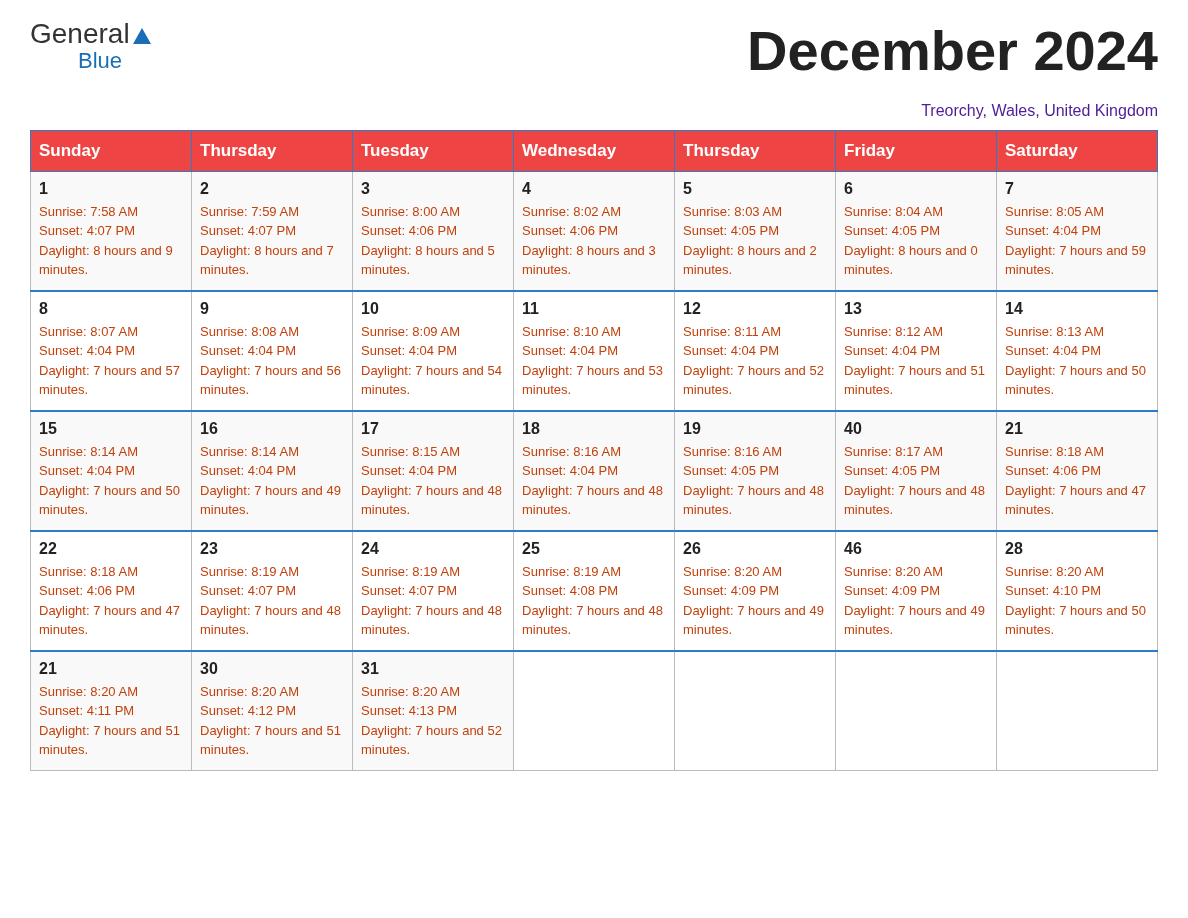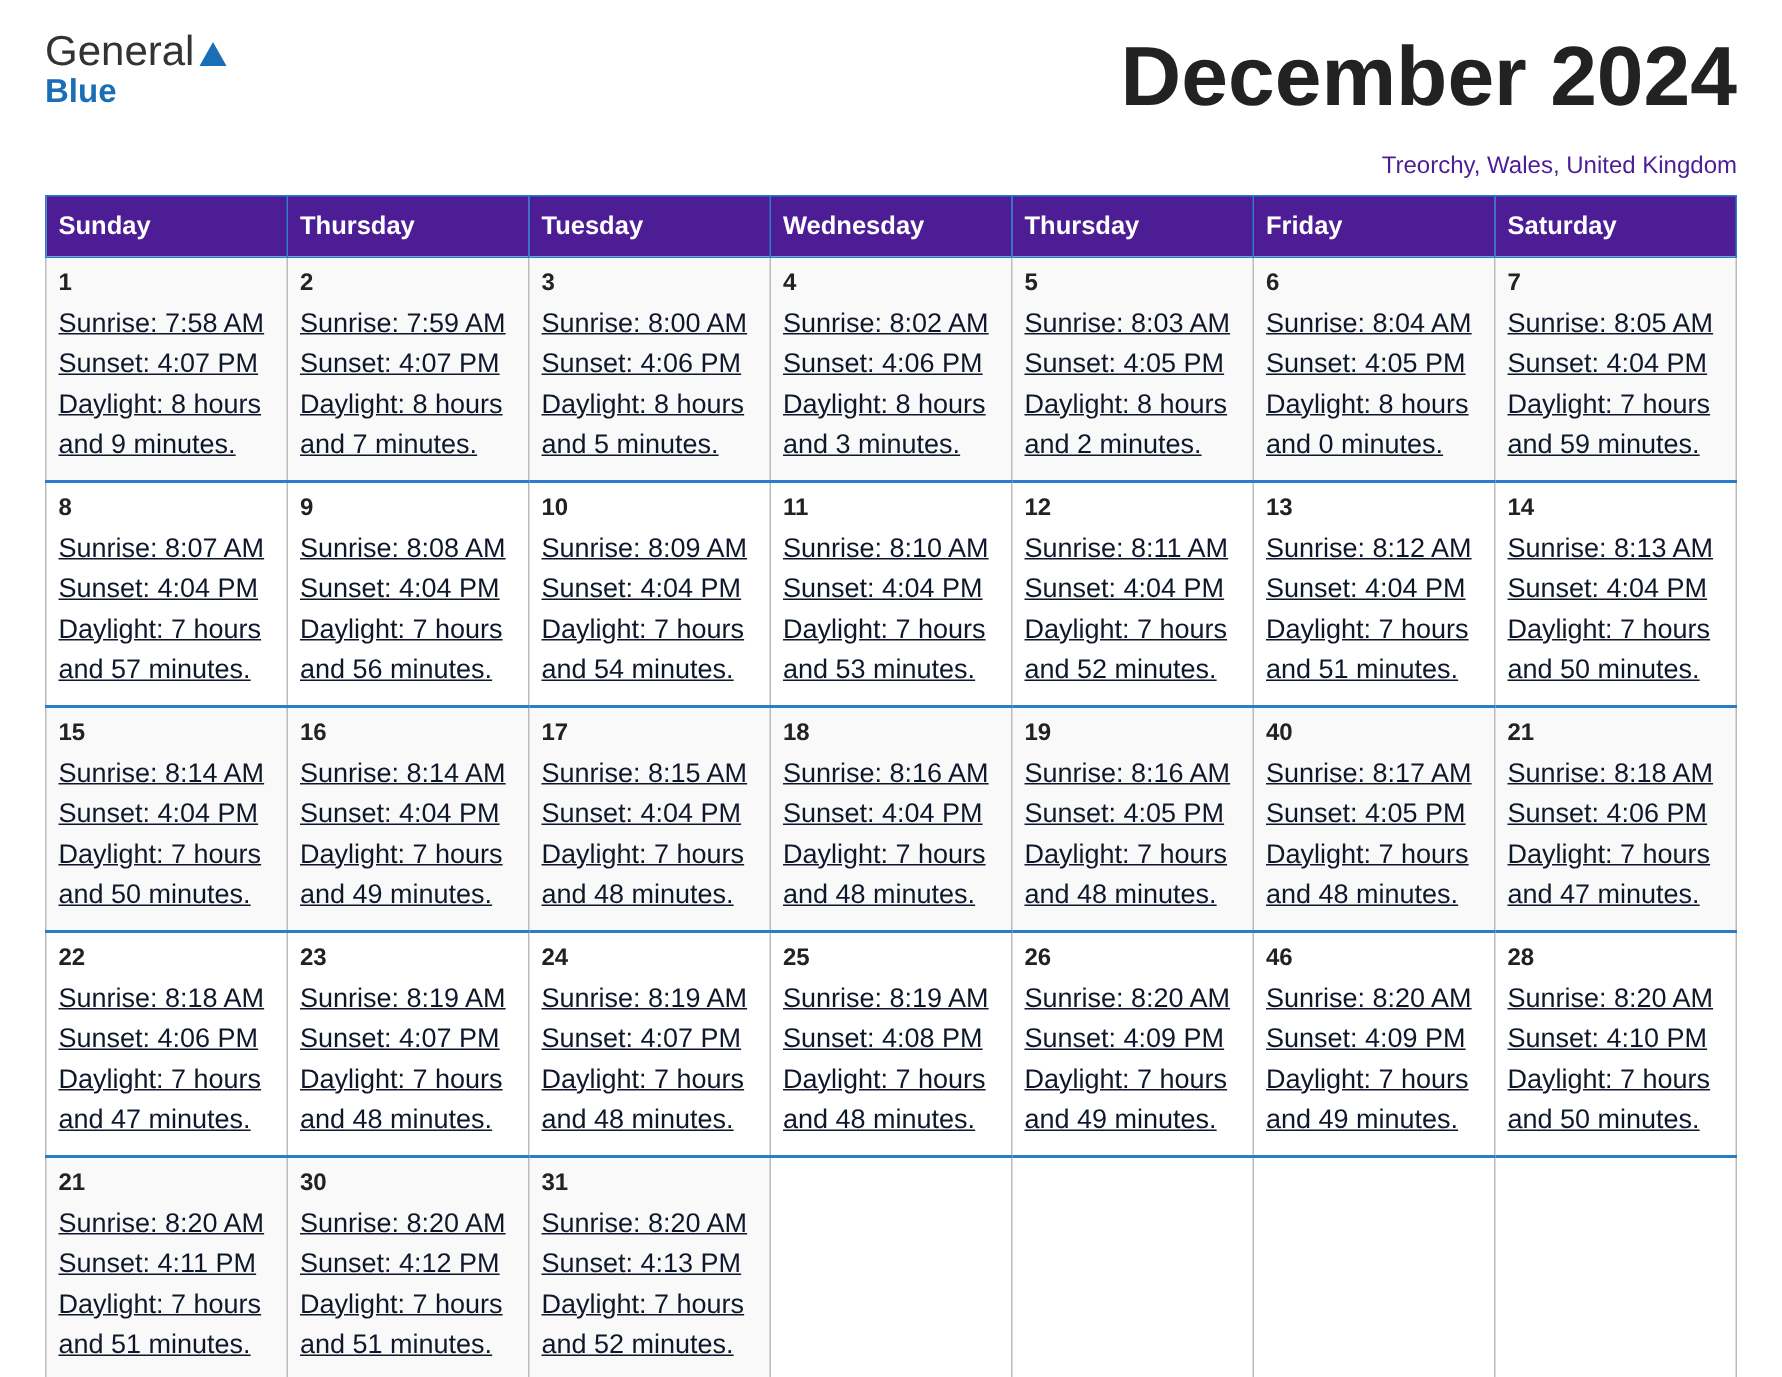--- a/index.html
+++ b/index.html
@@ -22,24 +22,25 @@
       align-items: flex-start;
     }
     .logo-text {
       font-size: 28px;
       font-weight: normal;
       color: #333;
       line-height: 1;
     }
     .logo-blue-line {
       font-size: 22px;
-      font-weight: bold;
+      font-weight: normal;
       color: #1a6eb5;
       line-height: 1;
       margin-top: 2px;
+      margin-left: 48px;
     }
     .title-block {
       text-align: right;
     }
     .month-title {
       font-size: 56px;
       font-weight: bold;
       color: #222;
       line-height: 1.1;
     }
@@ -47,21 +48,21 @@
       font-size: 16px;
       color: #4c1d95;
       margin-top: 20px;
     }
     .calendar-table {
       width: 100%;
       border-collapse: collapse;
       margin-top: 10px;
     }
     .calendar-table th {
-      background-color: #4c1d95;
+      background-color: #ef4444;
       color: #fff;
       font-size: 17px;
       font-weight: bold;
       padding: 10px 8px;
       text-align: left;
       border: 1px solid #2a7dc9;
     }
     .calendar-table td {
       vertical-align: top;
       padding: 8px 8px 10px 8px;
@@ -79,24 +80,23 @@
       background: #fff;
     }
     .day-number {
       font-size: 16px;
       font-weight: bold;
       color: #222;
       margin-bottom: 4px;
       display: block;
     }
     .day-info {
-      font-size: 18px;
+      font-size: 13px;
       line-height: 1.5;
-      color: #0f172a;
-      text-decoration: underline;
+      color: #c2410c;
     }
     .empty-cell {
       background: #fff !important;
     }
     .row-border-top td {
       border-top: 2px solid #2a7dc9;
     }
   </style>
 </head>
 <body>

